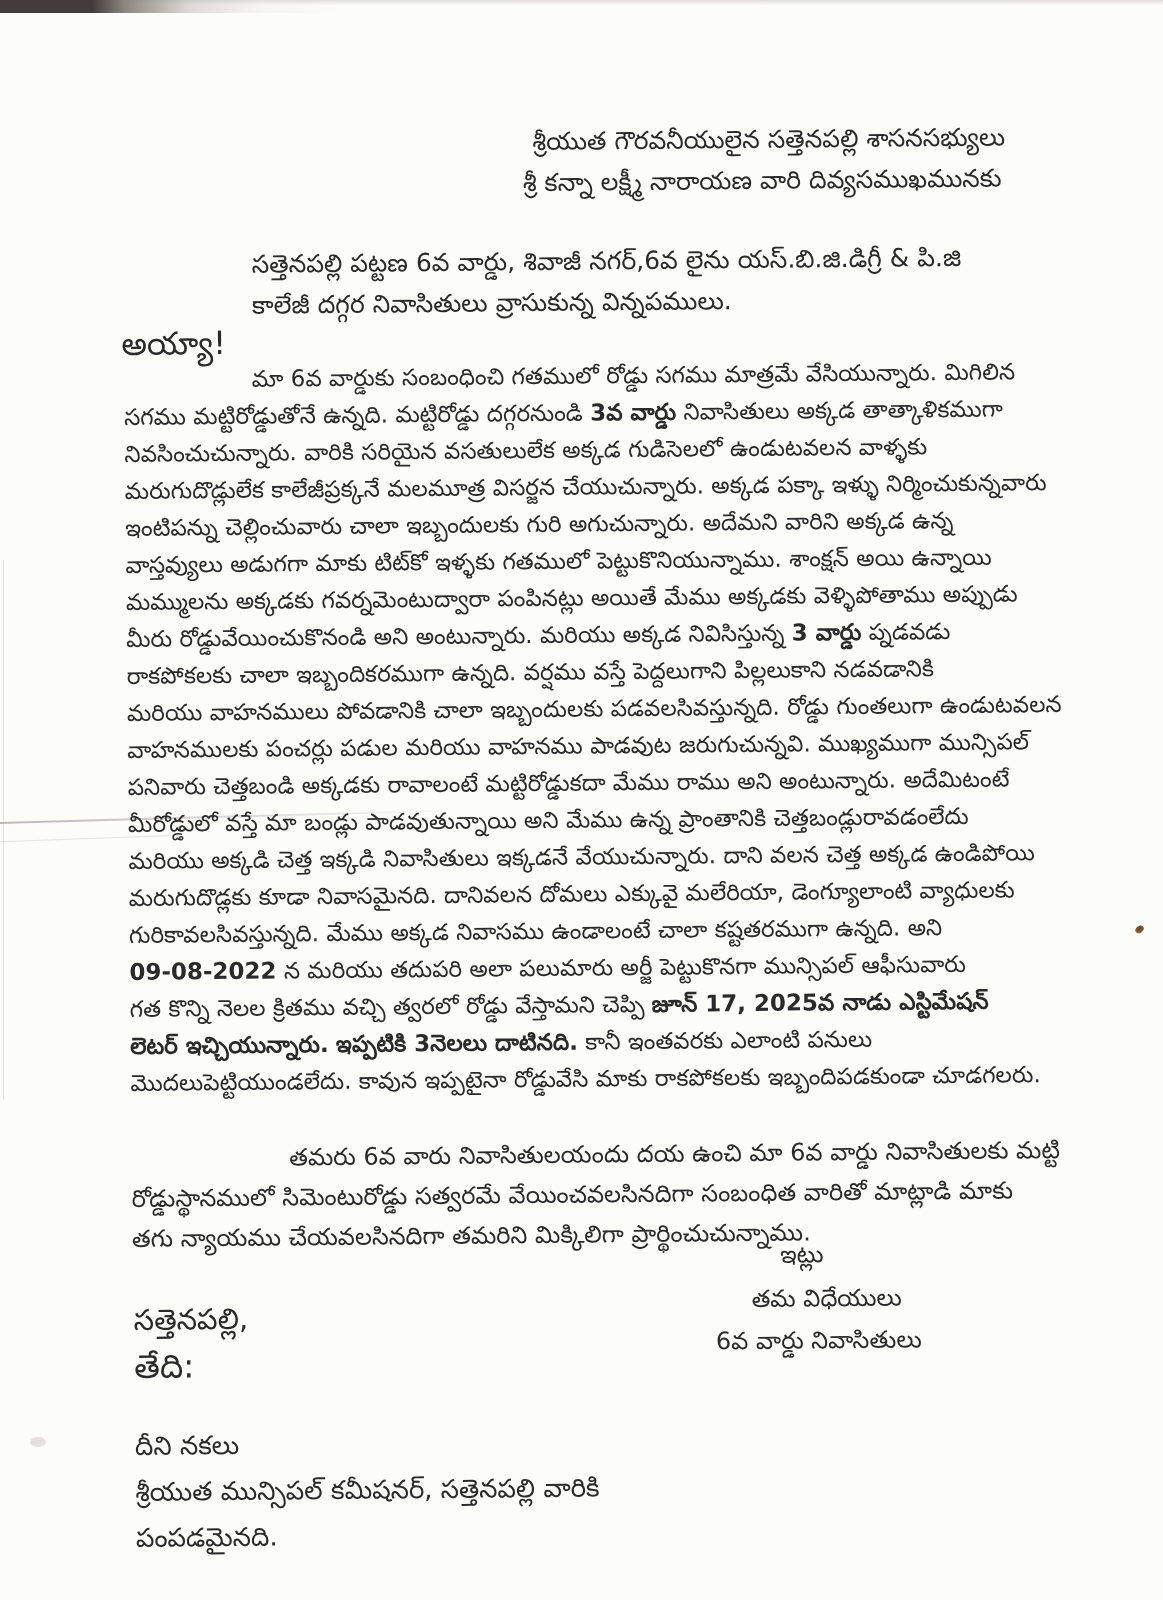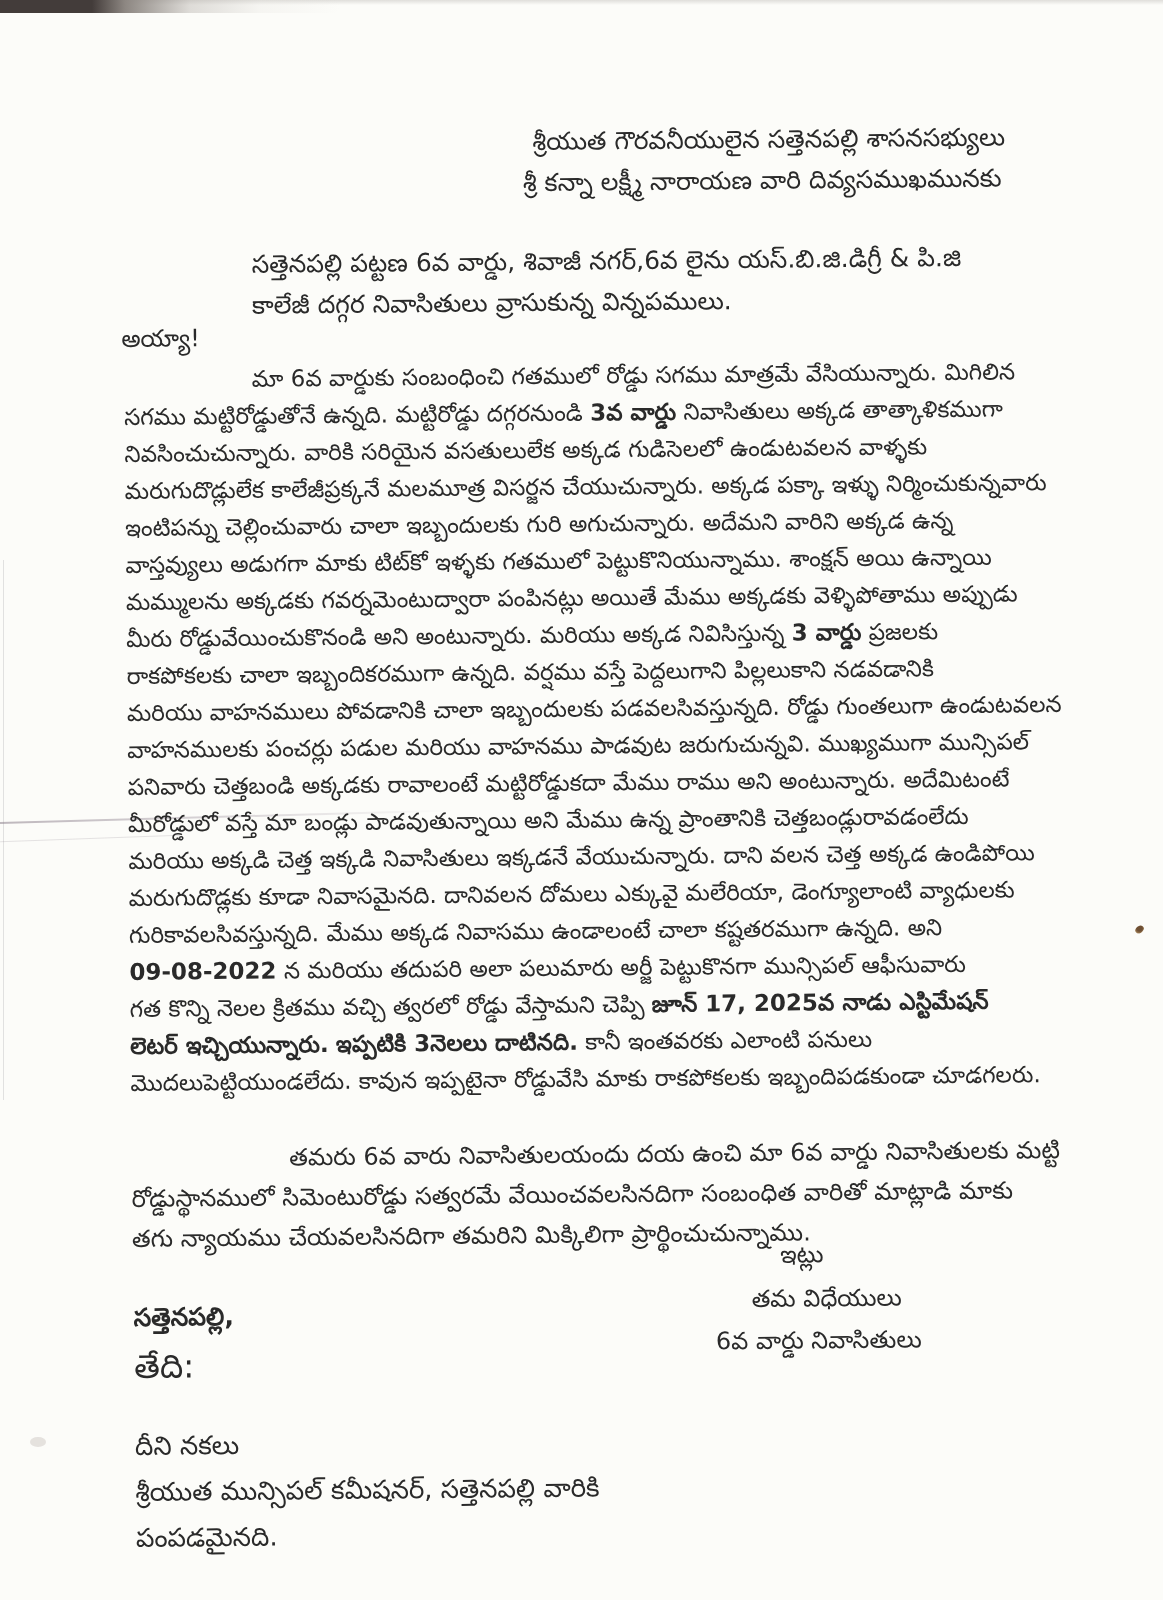--- a/index.html
+++ b/index.html
@@ -22,33 +22,33 @@
   .crease2{position:absolute;left:0;top:838px;width:180px;height:1px;background:rgba(160,150,160,.25);transform:rotate(-2deg);}
   .edge-line{position:absolute;left:3px;top:560px;width:1px;height:540px;background:rgba(130,130,135,.22);}
   .red-fleck{position:absolute;left:1136px;top:925px;width:7px;height:9px;
     background:radial-gradient(circle at 40% 40%,#6e4f33 0 40%,#9a7a52 70%,rgba(154,122,82,0) 100%);
     border-radius:60% 40% 55% 45%;transform:rotate(38deg);}
   .smudge{position:absolute;left:30px;top:1437px;width:16px;height:10px;background:rgba(205,200,195,.5);border-radius:50%;}
   
   .header{position:absolute;left:528px;top:120px;font-size:25px;line-height:41px;white-space:nowrap;}
   .header .h1{padding-left:10px;}
   .address{position:absolute;left:256px;top:240px;font-size:25px;line-height:41px;white-space:nowrap;}
-  .salutation{position:absolute;left:125px;top:320px;font-size:24px;}
+  .salutation{position:absolute;left:125px;top:320px;font-size:32px;}
   .body-lines{position:absolute;left:127px;top:357px;width:912px;font-size:23px;}
   .body-lines .line{height:37px;line-height:37px;white-space:nowrap;overflow:visible;}
   .body-lines .line:first-child{text-indent:128px;}
   .closing-lines{position:absolute;left:127px;top:1134px;width:912px;font-size:24px;}
   .closing-lines .line{height:40px;line-height:40px;white-space:nowrap;}
   .closing-lines .line:first-child{text-indent:158px;}
   .bold{font-weight:bold;}
   .sig{position:absolute;font-size:24px;white-space:nowrap;}
   .sig-itlu{left:775px;top:1242px;}
   .sig-obed{left:746px;top:1286px;}
   .sig-res{left:710px;top:1328px;}
-  .place{position:absolute;left:128px;top:1298px;font-size:25px;font-weight:bold;}
+  .place{position:absolute;left:128px;top:1298px;font-size:29px;}
   .date{position:absolute;left:128px;top:1342px;font-size:33px;}
   .cc{position:absolute;left:128px;top:1418px;font-size:26px;line-height:46px;white-space:nowrap;}
 </style>
 </head>
 <body>
 
 <div class="paper">
   <div class="scan-top-shade"></div>
   <div class="scan-top"></div>
   <div class="crease"></div>
@@ -72,21 +72,21 @@
     <div class="salutation">అయ్యా!</div>
 
     <div class="body-lines" id="body-lines">
         <div class="line"><span>మా 6వ వార్డుకు సంబంధించి గతములో రోడ్డు సగము మాత్రమే వేసియున్నారు. మిగిలిన</span></div>
         <div class="line"><span>సగము మట్టిరోడ్డుతోనే ఉన్నది. మట్టిరోడ్డు దగ్గరనుండి </span><span class="bold">3వ వార్డు</span><span> నివాసితులు అక్కడ తాత్కాళికముగా</span></div>
         <div class="line"><span>నివసించుచున్నారు.  వారికి సరియైన వసతులులేక అక్కడ గుడిసెలలో ఉండుటవలన వాళ్ళకు</span></div>
         <div class="line"><span>మరుగుదొడ్లులేక కాలేజీప్రక్కనే మలమూత్ర విసర్జన చేయుచున్నారు. అక్కడ పక్కా ఇళ్ళు నిర్మించుకున్నవారు</span></div>
         <div class="line"><span>ఇంటిపన్ను చెల్లించువారు చాలా ఇబ్బందులకు గురి అగుచున్నారు. అదేమని వారిని  అక్కడ ఉన్న</span></div>
         <div class="line"><span>వాస్తవ్యులు అడుగగా మాకు టిట్‌కో ఇళ్ళకు గతములో పెట్టుకొనియున్నాము. శాంక్షన్ అయి ఉన్నాయి</span></div>
         <div class="line"><span>మమ్ములను అక్కడకు గవర్నమెంటుద్వారా పంపినట్లు అయితే మేము అక్కడకు వెళ్ళిపోతాము అప్పుడు</span></div>
-        <div class="line"><span>మీరు రోడ్డువేయించుకొనండి అని అంటున్నారు.  మరియు అక్కడ నివిసిస్తున్న </span><span class="bold">3 వార్డు</span><span> ప్రజలకు</span></div>
+        <div class="line"><span>మీరు రోడ్డువేయించుకొనండి అని అంటున్నారు.  మరియు అక్కడ నివిసిస్తున్న </span><span class="bold">3 వార్డు</span><span> ప్నడవడు</span></div>
         <div class="line"><span>రాకపోకలకు చాలా ఇబ్బందికరముగా  ఉన్నది.  వర్షము వస్తే పెద్దలుగాని పిల్లలుకాని నడవడానికి</span></div>
         <div class="line"><span>మరియు వాహనములు పోవడానికి చాలా ఇబ్బందులకు పడవలసివస్తున్నది. రోడ్డు గుంతలుగా ఉండుటవలన</span></div>
         <div class="line"><span>వాహనములకు పంచర్లు పడుల మరియు వాహనము పాడవుట జరుగుచున్నవి. ముఖ్యముగా మున్సిపల్</span></div>
         <div class="line"><span>పనివారు చెత్తబండి అక్కడకు రావాలంటే మట్టిరోడ్డుకదా మేము రాము అని అంటున్నారు.  అదేమిటంటే</span></div>
         <div class="line"><span>మీరోడ్డులో వస్తే మా బండ్లు పాడవుతున్నాయి అని మేము ఉన్న ప్రాంతానికి చెత్తబండ్లురావడంలేదు</span></div>
         <div class="line"><span>మరియు అక్కడి చెత్త ఇక్కడి నివాసితులు ఇక్కడనే వేయుచున్నారు.  దాని వలన చెత్త అక్కడ ఉండిపోయి</span></div>
         <div class="line"><span>మరుగుదొడ్లకు కూడా నివాసమైనది. దానివలన దోమలు ఎక్కువై మలేరియా, డెంగ్యూలాంటి వ్యాధులకు</span></div>
         <div class="line"><span>గురికావలసివస్తున్నది.  మేము అక్కడ  నివాసము ఉండాలంటే చాలా కష్టతరముగా ఉన్నది. అని</span></div>
         <div class="line"><span class="bold">09-08-2022</span><span> న మరియు తదుపరి అలా పలుమారు అర్జీ  పెట్టుకొనగా  మున్సిపల్ ఆఫీసువారు</span></div>
         <div class="line"><span>గత కొన్ని నెలల క్రితము వచ్చి త్వరలో రోడ్డు వేస్తామని చెప్పి </span><span class="bold">జూన్ 17, 2025వ నాడు ఎస్టిమేషన్</span></div>

